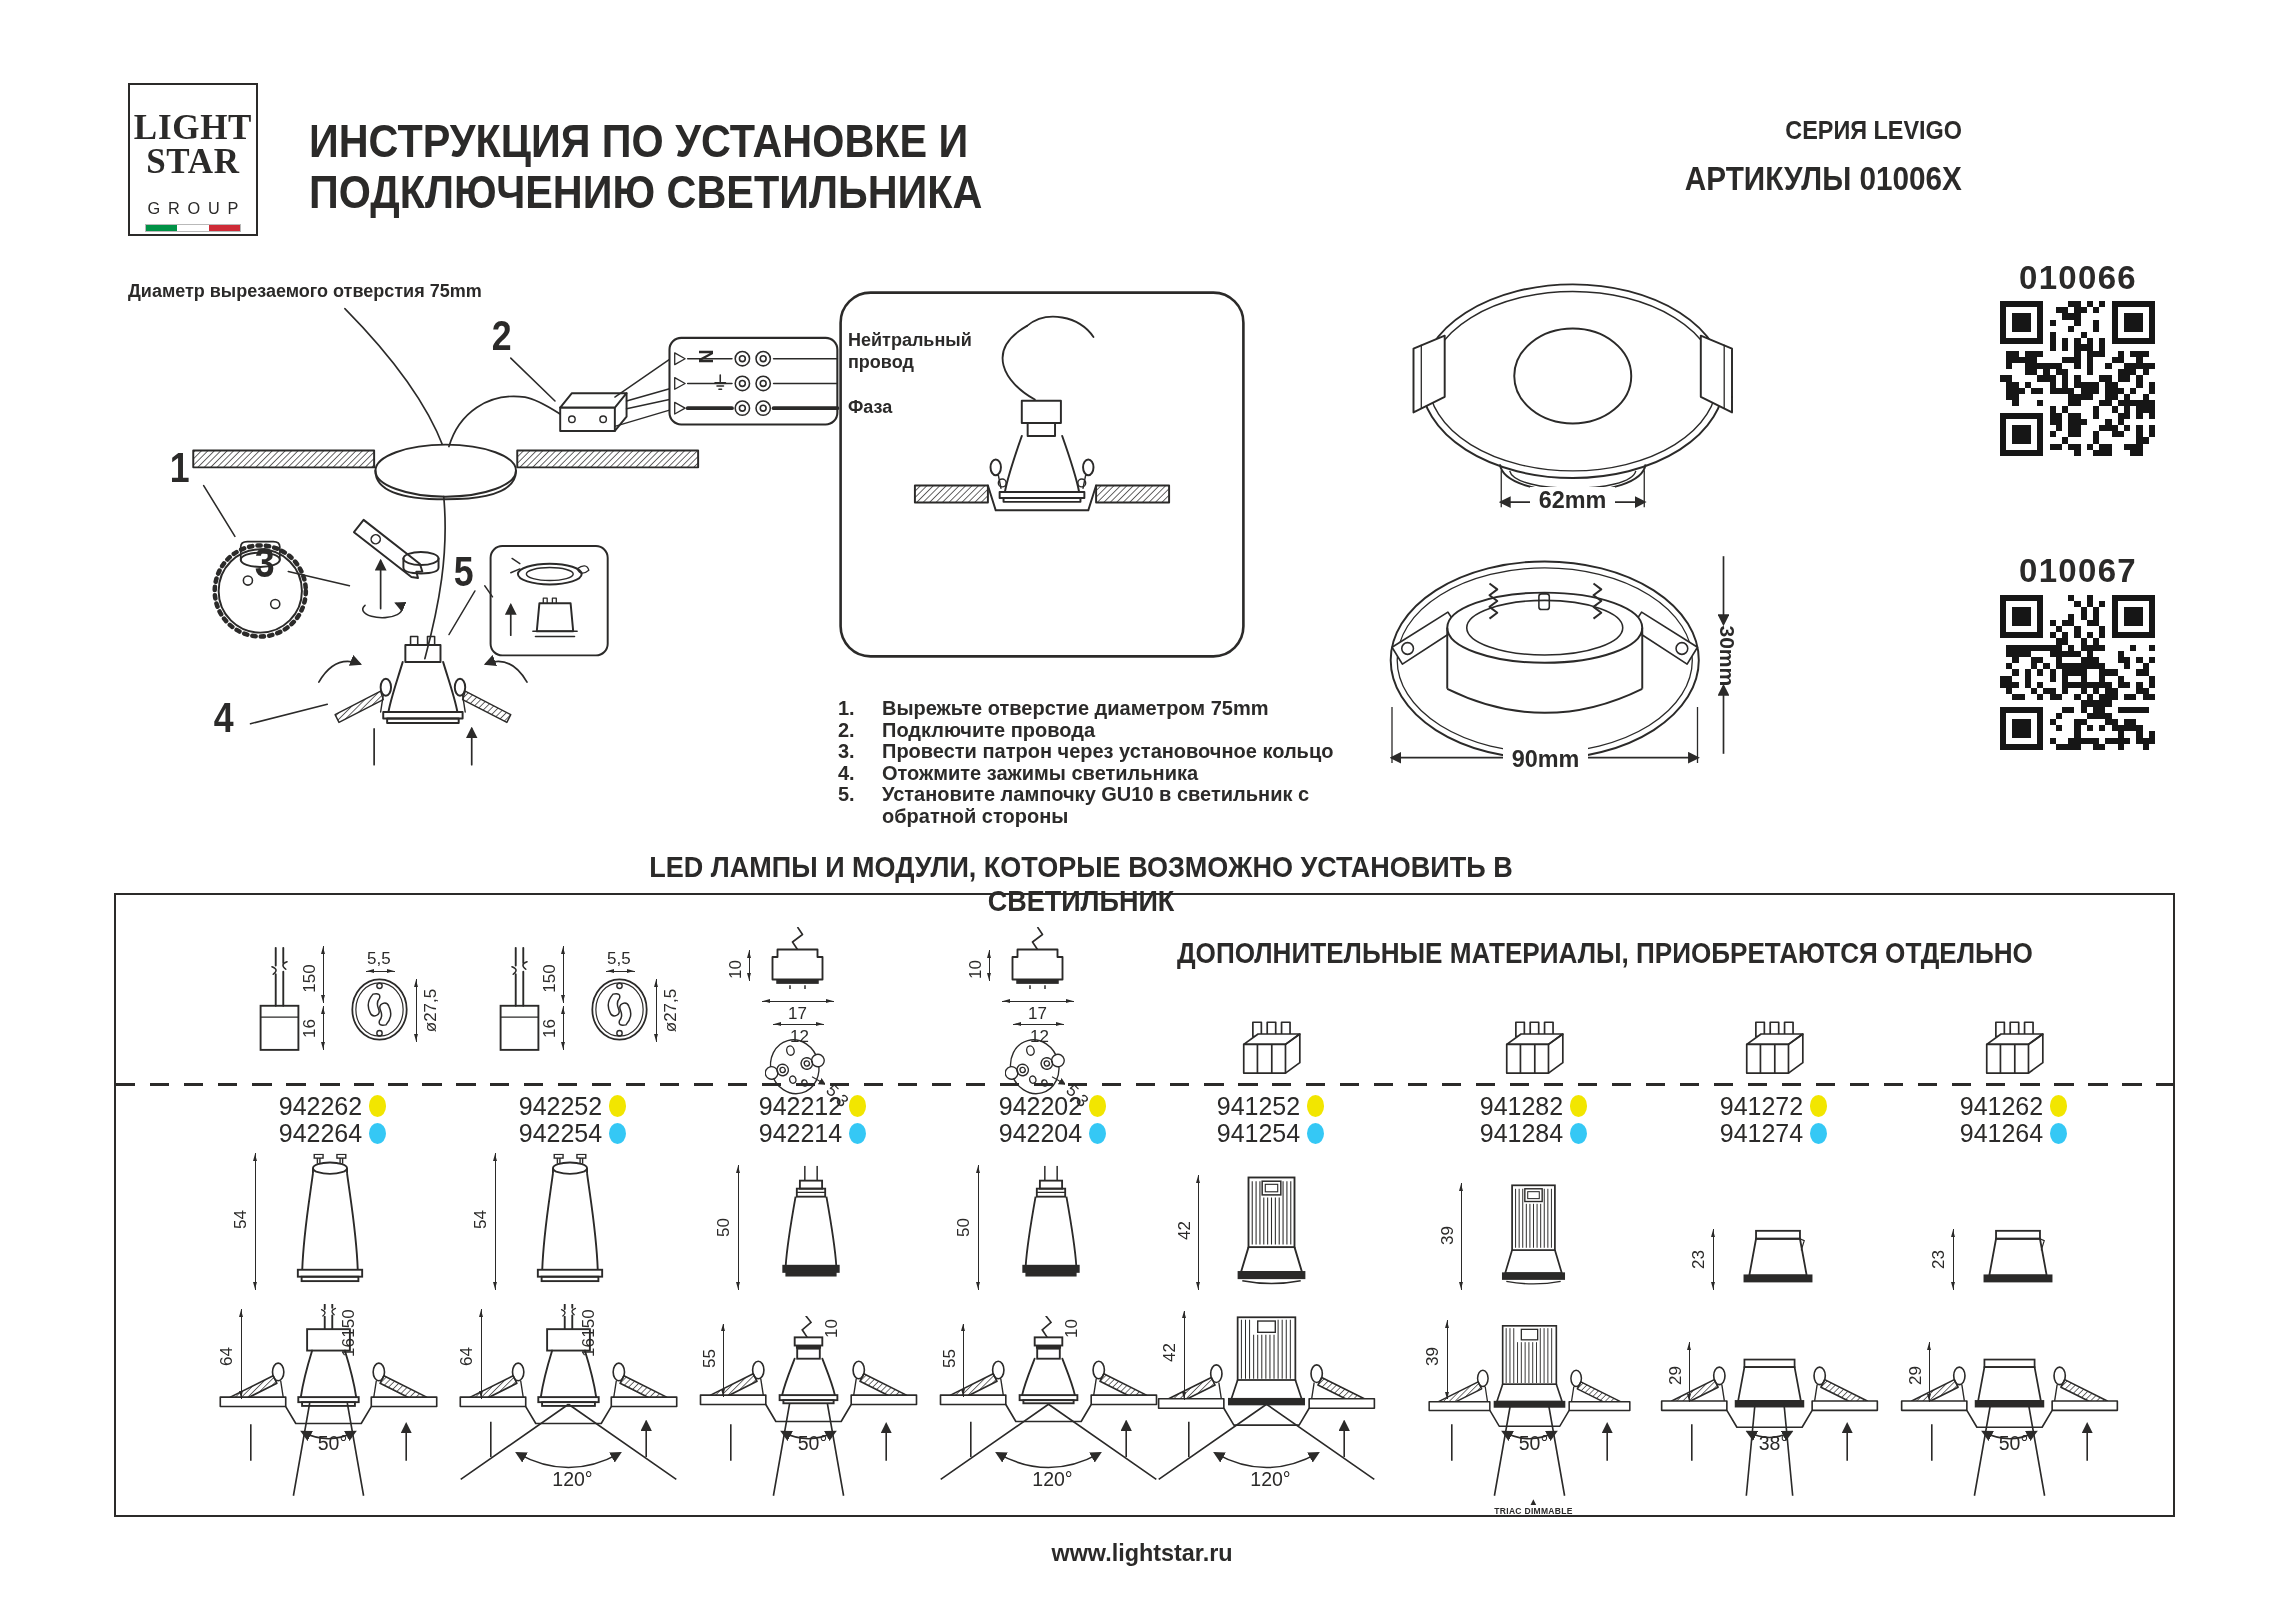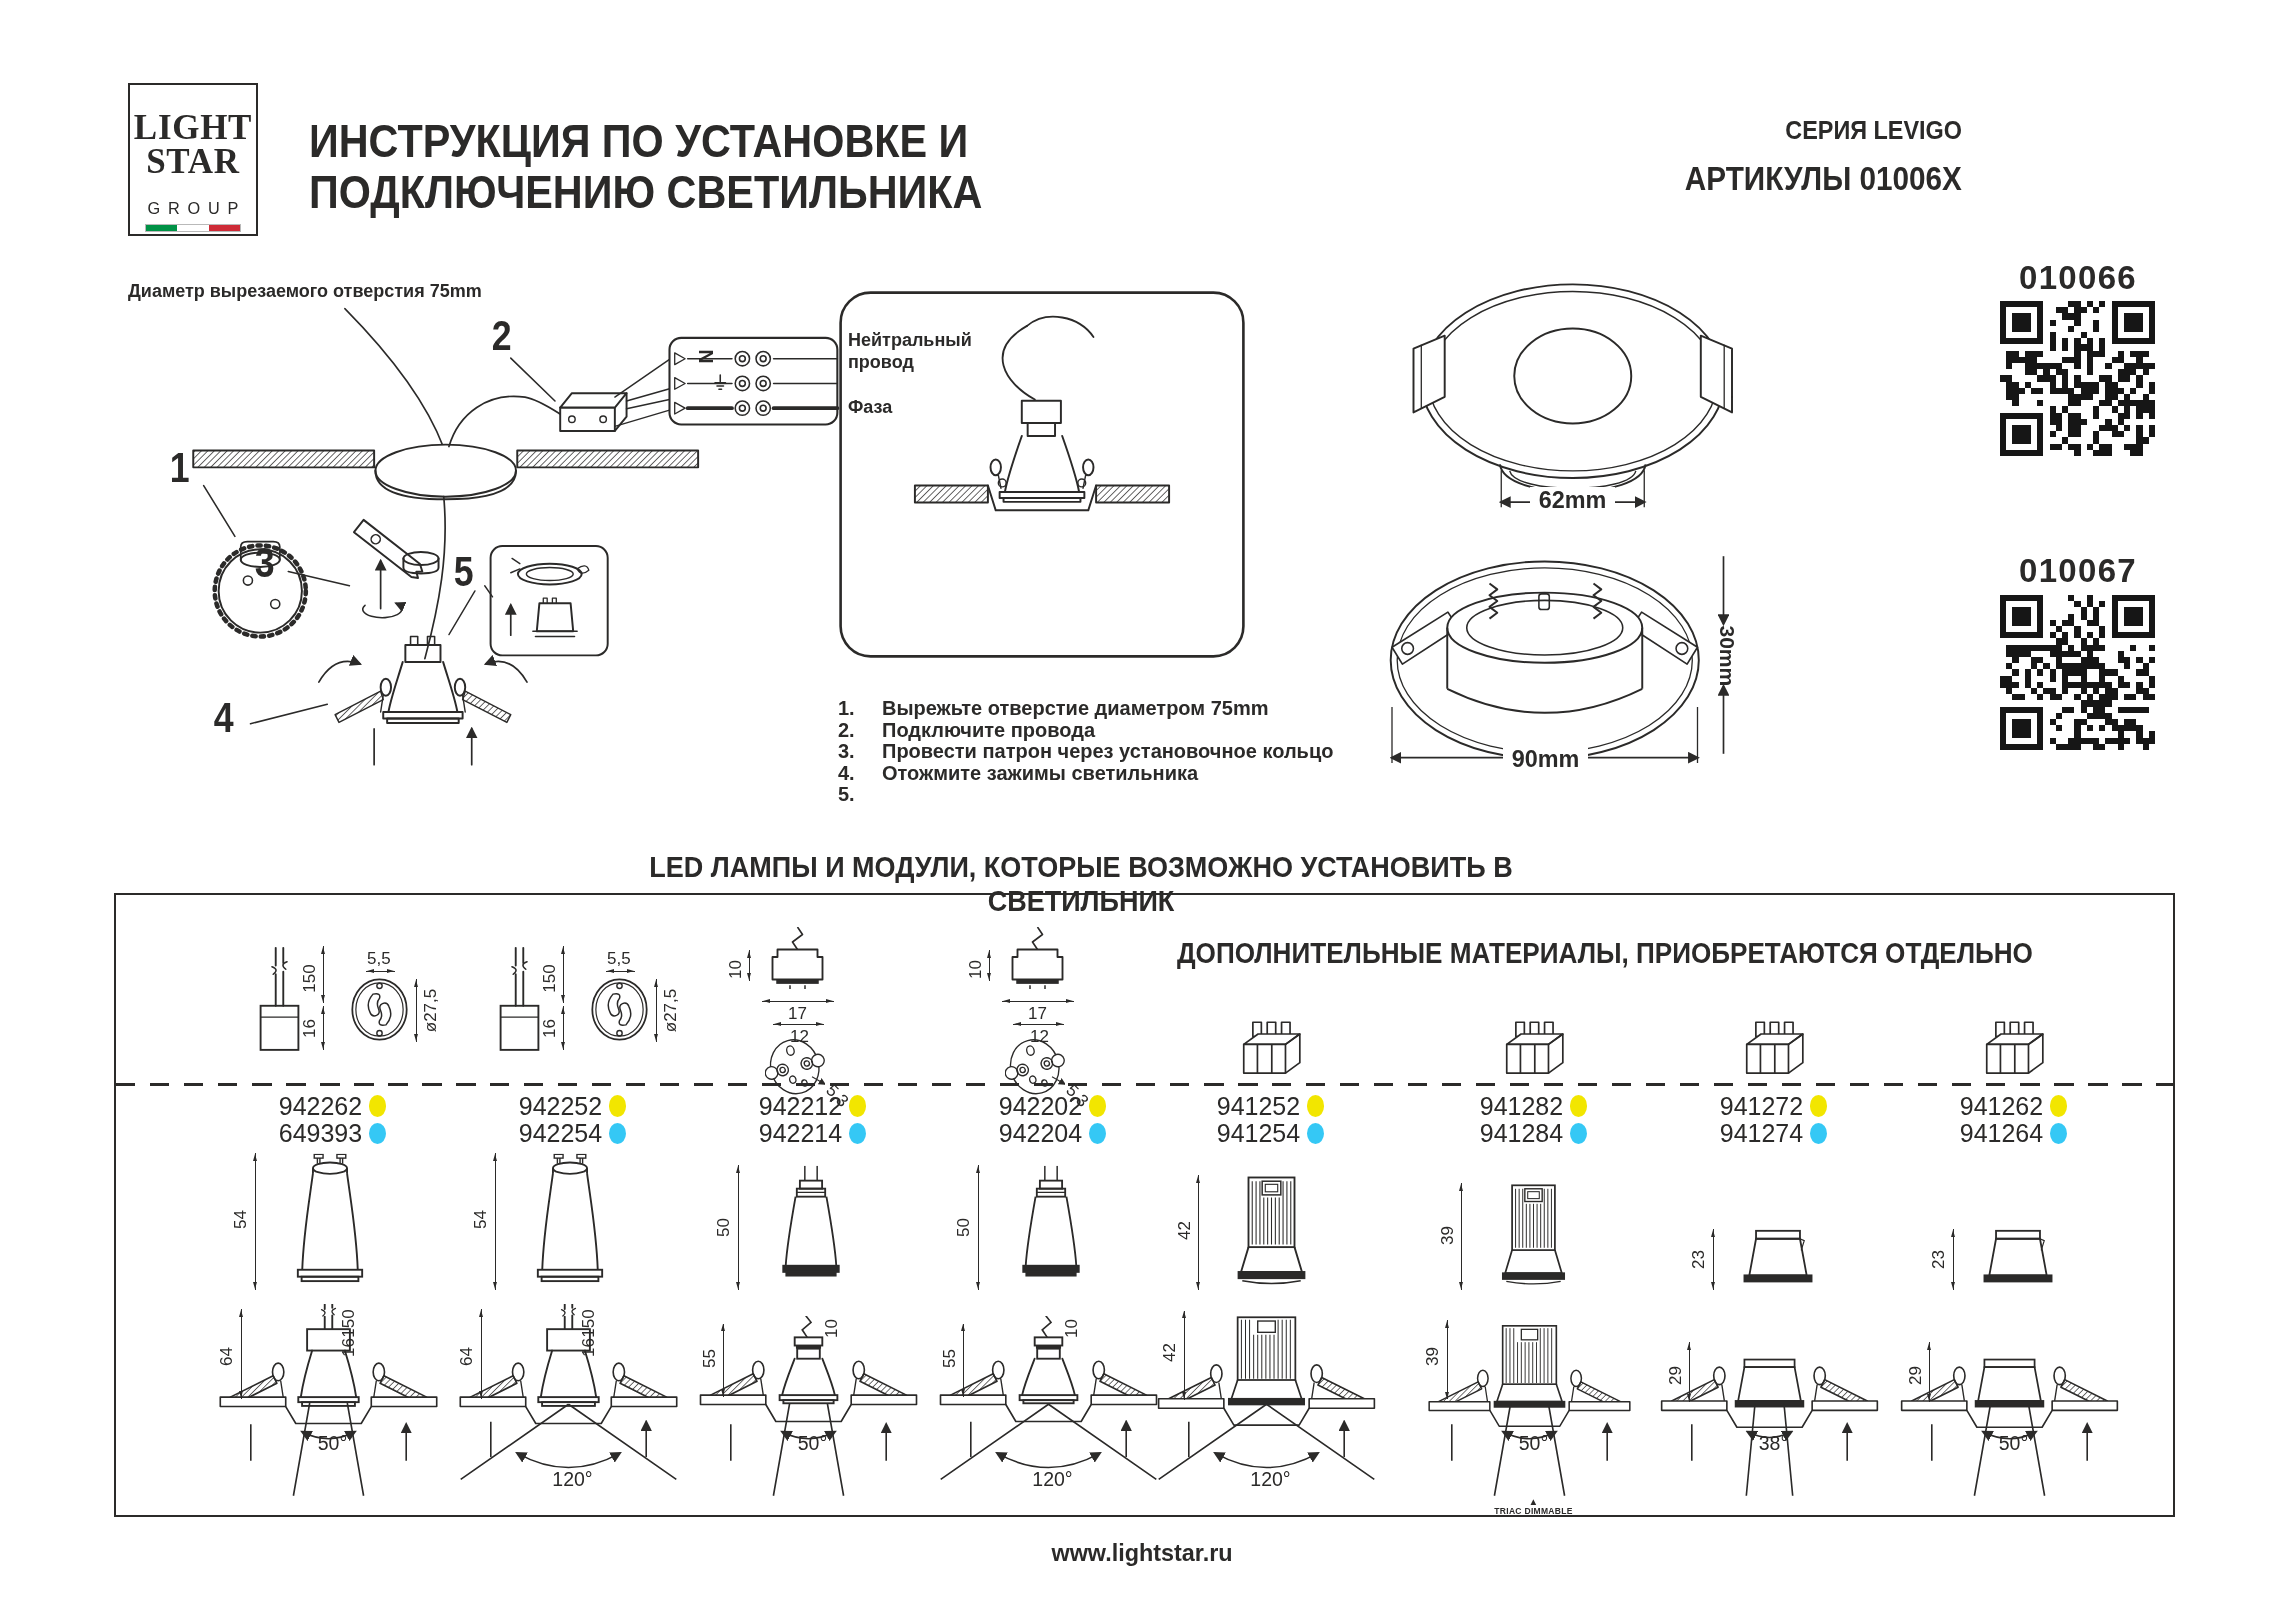--- a/index.html
+++ b/index.html
@@ -407,20 +407,21 @@
     <div class="steprow">
         <span class="n">3.</span>
         <span class="t">Провести патрон через установочное кольцо</span>
       </div>
     <div class="steprow">
         <span class="n">4.</span>
         <span class="t">Отожмите зажимы светильника</span>
       </div>
     <div class="steprow">
         <span class="n">5.</span>
+        <span class="t">Установите лампочку GU10 в светильник с обратной стороны</span>
       </div>
   </div>
 
   <svg class="abs" style="left:1387px;top:272px;width:365px;height:247px" viewBox="0 0 560 380">
     <g stroke="#2b2a29" stroke-width="3" fill="none" stroke-linejoin="round">
       <ellipse cx="285" cy="168" rx="233" ry="149"></ellipse>
       <ellipse cx="285" cy="168" rx="222" ry="138" stroke-width="2.2"></ellipse>
       <ellipse cx="285" cy="160" rx="90" ry="73"></ellipse>
       <path d="M40 118 L88 98 V192 L40 216 z" fill="#fff"></path>
       <path d="M530 118 L482 98 V192 L530 216 z" fill="#fff"></path>
@@ -1092,21 +1093,21 @@
         <span class="dim" style="left:155px;top:9px">5,5</span>
         <div class="dimv" style="left:204px;top:38px;height:63px"></div>
         <span class="vdim" style="left:189px;top:61px">ø27,5</span>
       </div>
       <div class="codes">
         <div class="coderow">
             <span class="codeval">942262</span>
             <span class="dot" style="background:#f2e600"></span>
           </div>
         <div class="coderow">
-            <span class="codeval">649393</span>
+            <span class="codeval">942264</span>
             <span class="dot" style="background:#35c8f5"></span>
           </div>
       </div>
       <div class="cell mid">
         <div class="dimv" style="left:43px;top:5.2px;height:137px"></div>
         <span class="vdim" style="left:-0.7px;top:63px">54</span>
         <svg class="abs" style="left:77px;top:5.2px;width:82px;height:137px" viewBox="0 0 130 215">
             <use href="#s-lamp-gu10"></use>
           </svg>
       </div>

